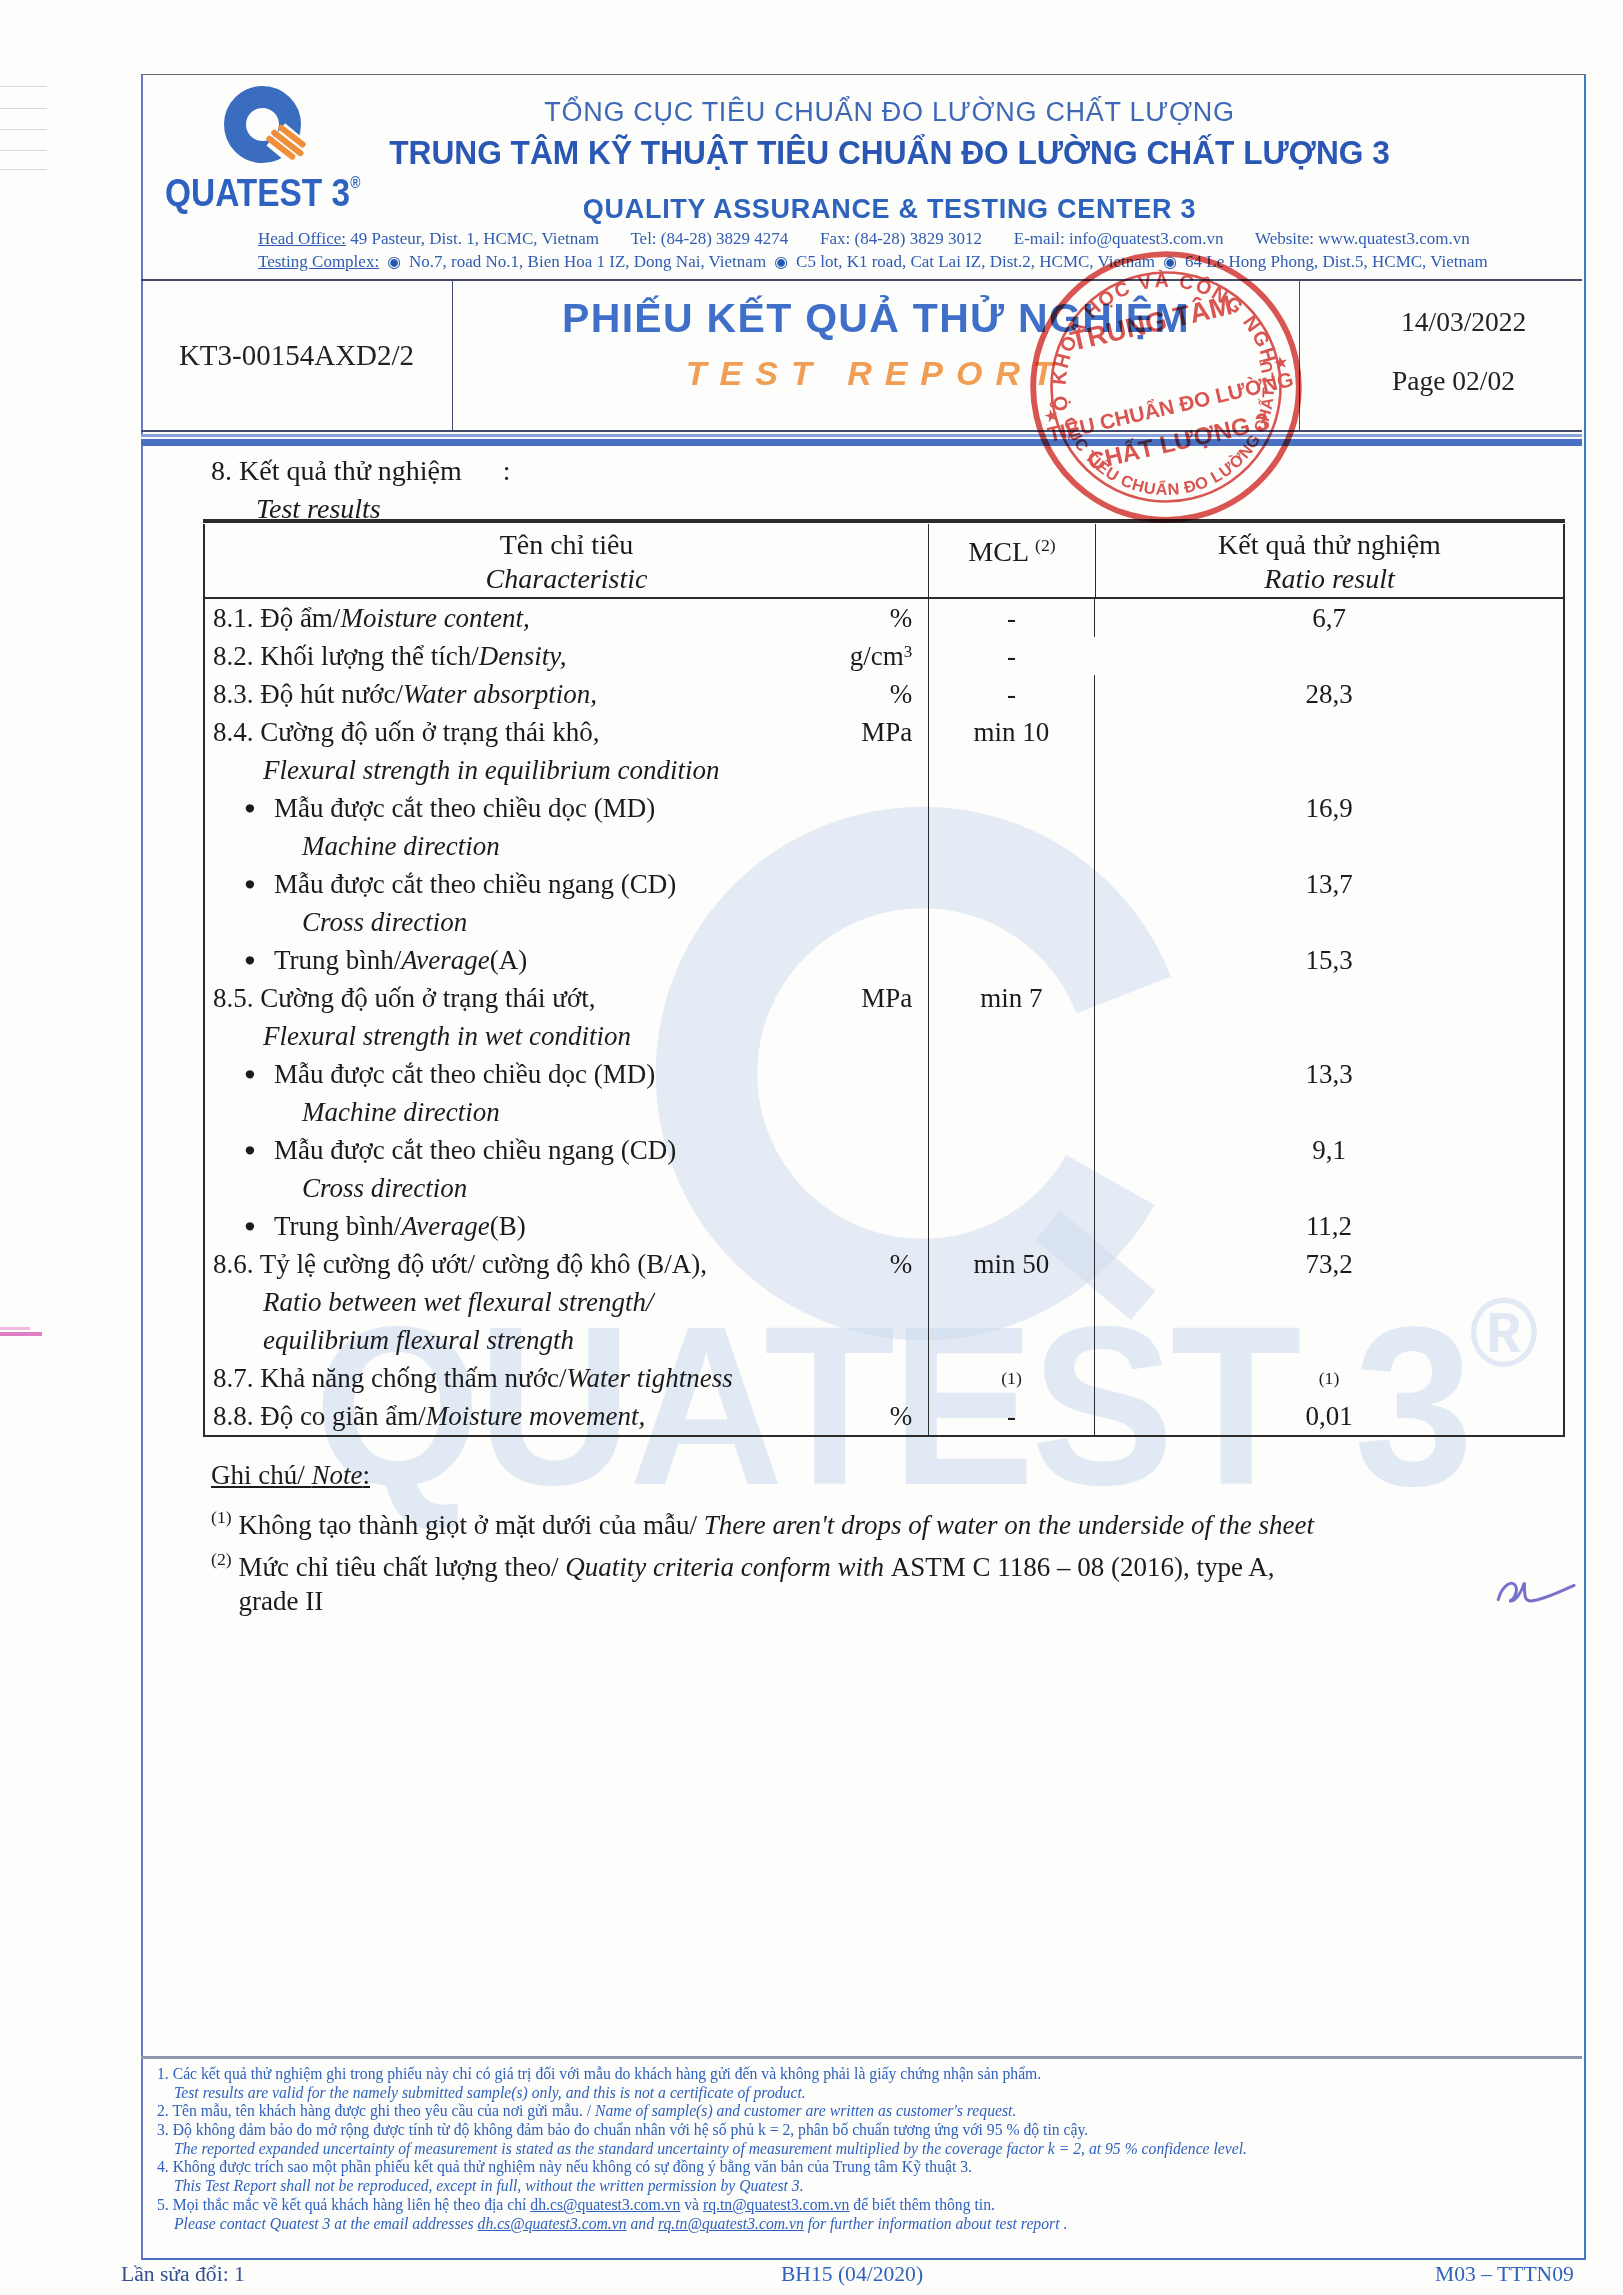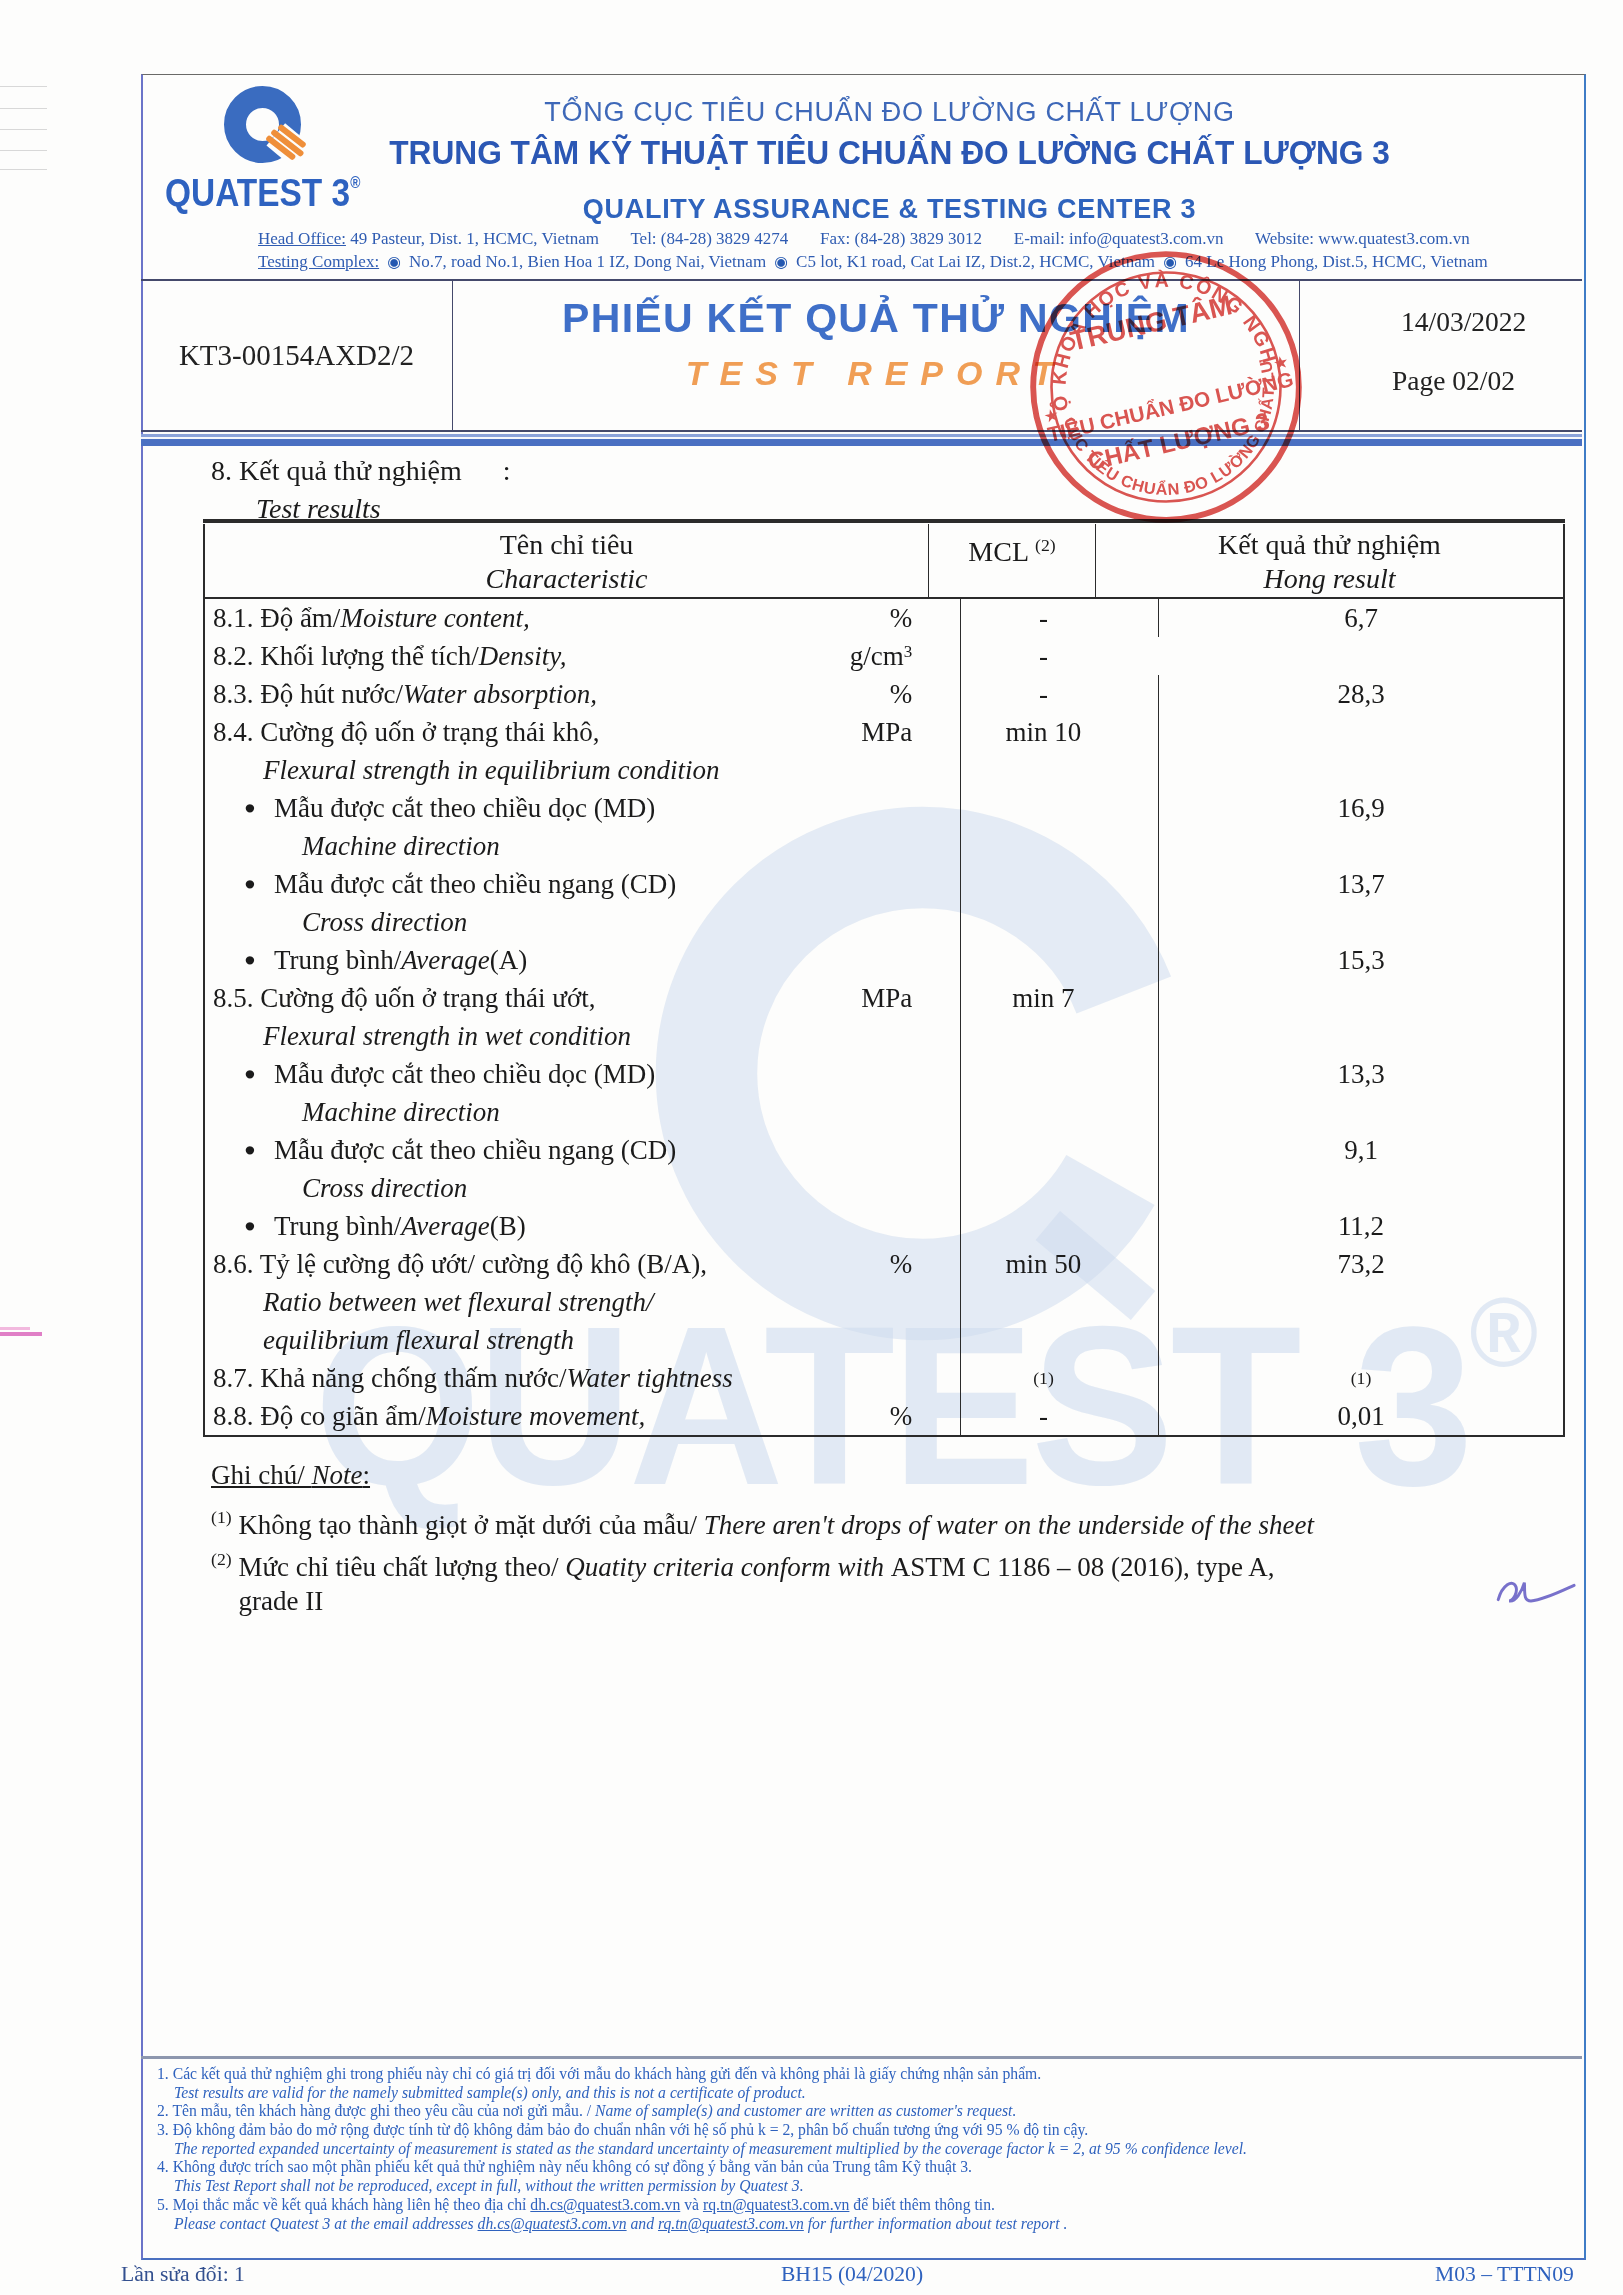--- a/index.html
+++ b/index.html
@@ -81,21 +81,21 @@
   
   .tbl-top{position:absolute;left:203px;top:519px;width:1362px;height:3.9px;
            border-top:2px solid #2b2b2b;border-bottom:2px solid #2b2b2b;z-index:1;box-sizing:border-box;}
   .tbl{position:absolute;left:203px;top:524px;width:1362px;z-index:1;
        border-left:2px solid #2b2b2b;border-right:2px solid #2b2b2b;border-bottom:2px solid #2b2b2b;box-sizing:border-box;}
   .thead{display:flex;height:73px;border-bottom:2px solid #2b2b2b;font-size:28px;}
   .th1{width:723px;text-align:center;padding-top:3.9px;}
   .th2{width:166px;border-left:1.3px solid #2b2b2b;text-align:center;padding-top:3.9px;}
   .th3{flex:1;border-left:1.3px solid #2b2b2b;text-align:center;padding-top:3.9px;}
   .th-line{line-height:34px;}
-  .t-row{display:flex;height:38px;font-size:27px;gap:32px;}
+  .t-row{display:flex;height:38px;font-size:27px;}
   .c1{width:723px;display:flex;align-items:center;padding-left:7.9px;box-sizing:border-box;position:relative;}
   .c2{width:166px;border-left:1.3px solid #2b2b2b;display:flex;align-items:center;justify-content:center;box-sizing:border-box;}
   .c3{flex:1;border-left:1.3px solid #2b2b2b;display:flex;align-items:center;justify-content:center;box-sizing:border-box;}
   .t-row.sub .c1{padding-left:58px;}
   .t-row.bulsub .c1{padding-left:97px;}
   .bullet-dot{display:inline-block;margin-left:31px;margin-right:18.3px;font-size:19.6px;line-height:38px;}
   .unit{position:absolute;right:15.7px;}
   .unit .sup{vertical-align:8.5px;font-size:17px;}
   .rsup{font-size:17.7px;vertical-align:9.8px;}
   
@@ -197,21 +197,21 @@
   <div class="thead">
     <div class="th1">
       <div class="th-line">Tên chỉ tiêu</div>
       <div class="th-line it">Characteristic</div>
     </div>
     <div class="th2">
       <div class="th-line"><span>MCL</span> <span class="rsup">(2)</span></div>
     </div>
     <div class="th3">
       <div class="th-line">Kết quả thử nghiệm</div>
-      <div class="th-line it">Hong result</div>
+      <div class="th-line it">Ratio result</div>
     </div>
   </div>
   <div id="rows-container">
       <div class="t-row">
         <div class="c1">
           <span>8.1. Độ ẩm/ </span>
           <span class="it">Moisture content,</span>
           <span class="unit">%</span>
         </div>
         <div class="c2">

